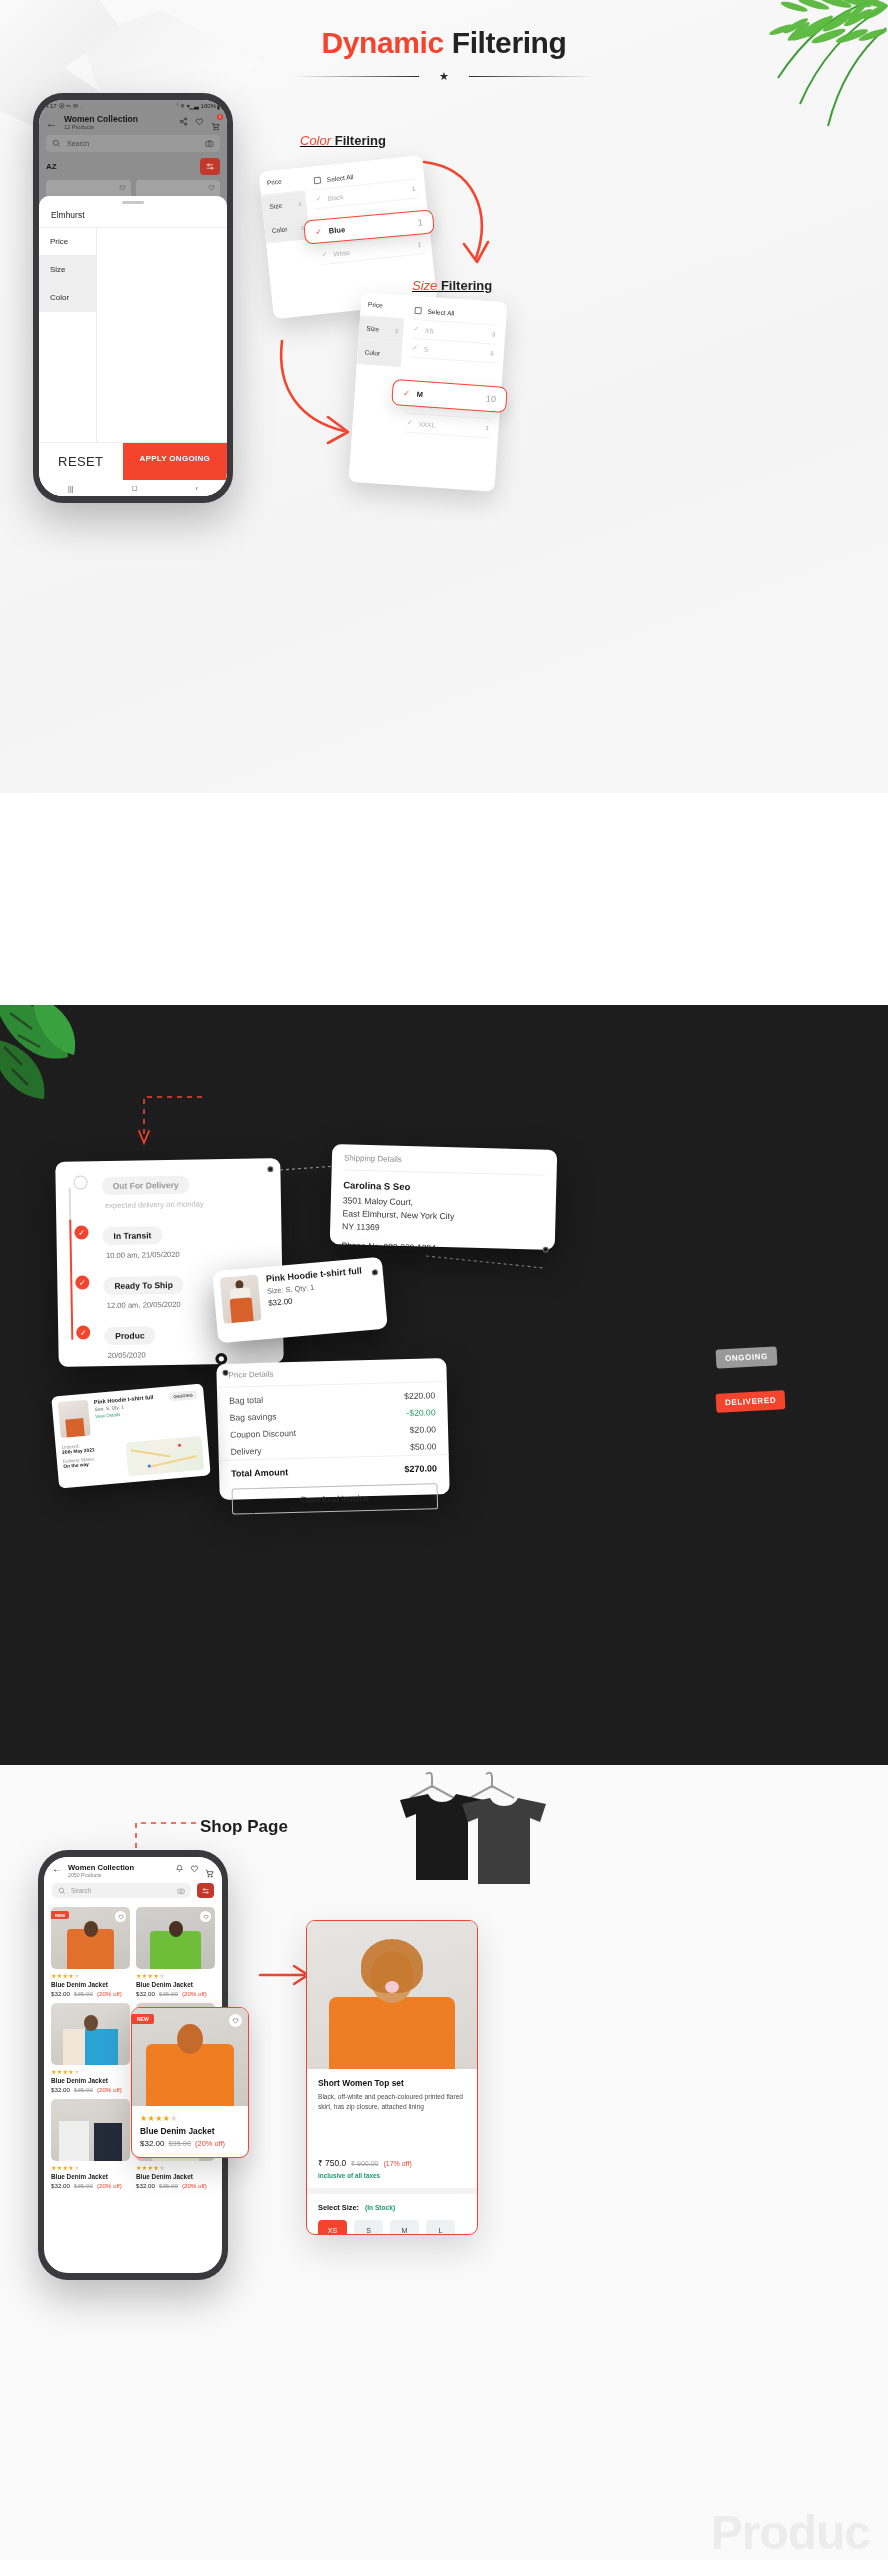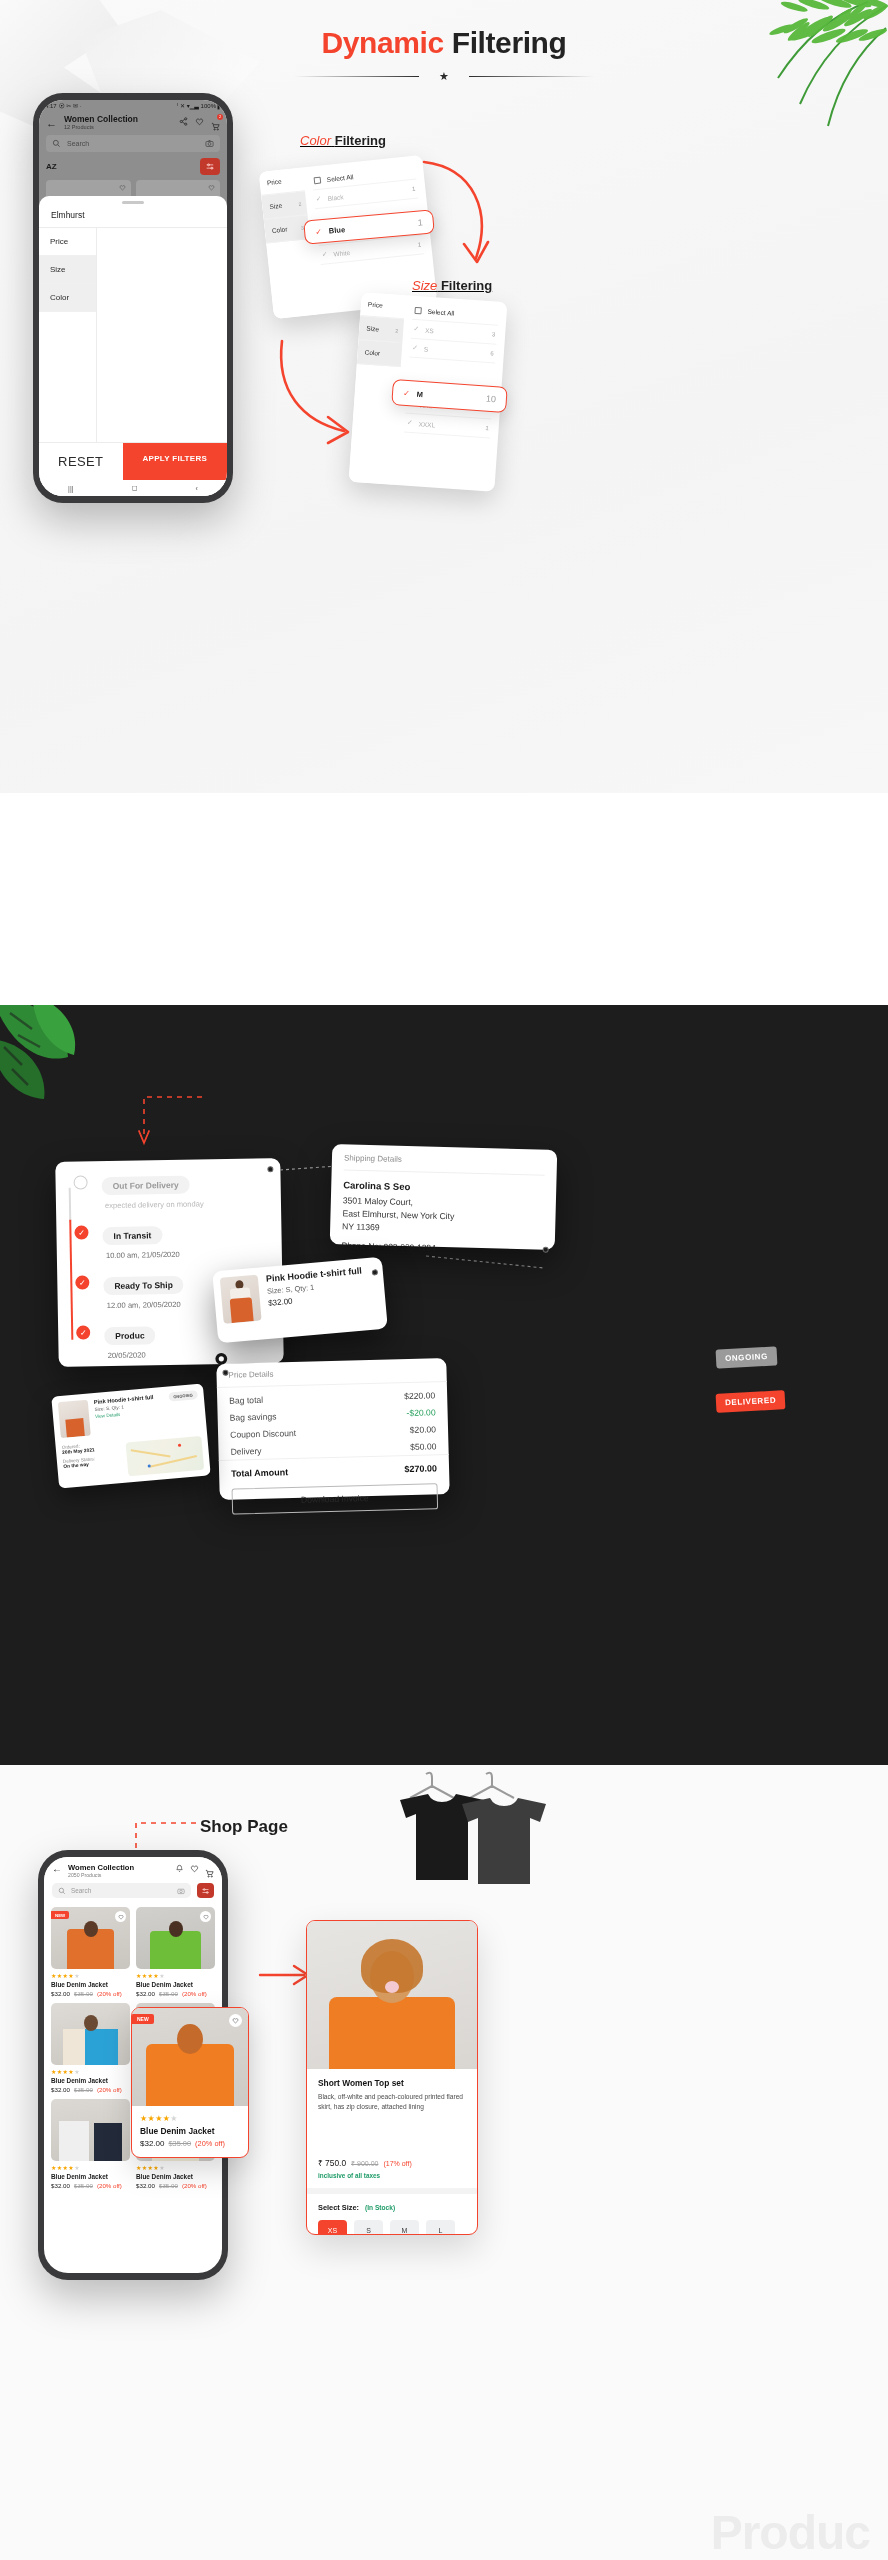--- a/index.html
+++ b/index.html
@@ -340,21 +340,21 @@
         <div class="sheet-title">Elmhurst</div>
         <div class="sheet-body">
           <div class="sheet-left">
             <div class="sl-item active">Price</div>
             <div class="sl-item dim">Size</div>
             <div class="sl-item dim">Color</div>
           </div>
         </div>
         <div class="sheet-foot">
           <div class="reset-btn">RESET</div>
-          <div class="apply-btn">APPLY FILTERS</div>
+          <div class="apply-btn">APPLY ONGOING</div>
         </div>
         <div class="navbar">
           <i>|||</i>
           <i>◻</i>
           <i>‹</i>
         </div>
       </div>
 
     </div>
   </div>

